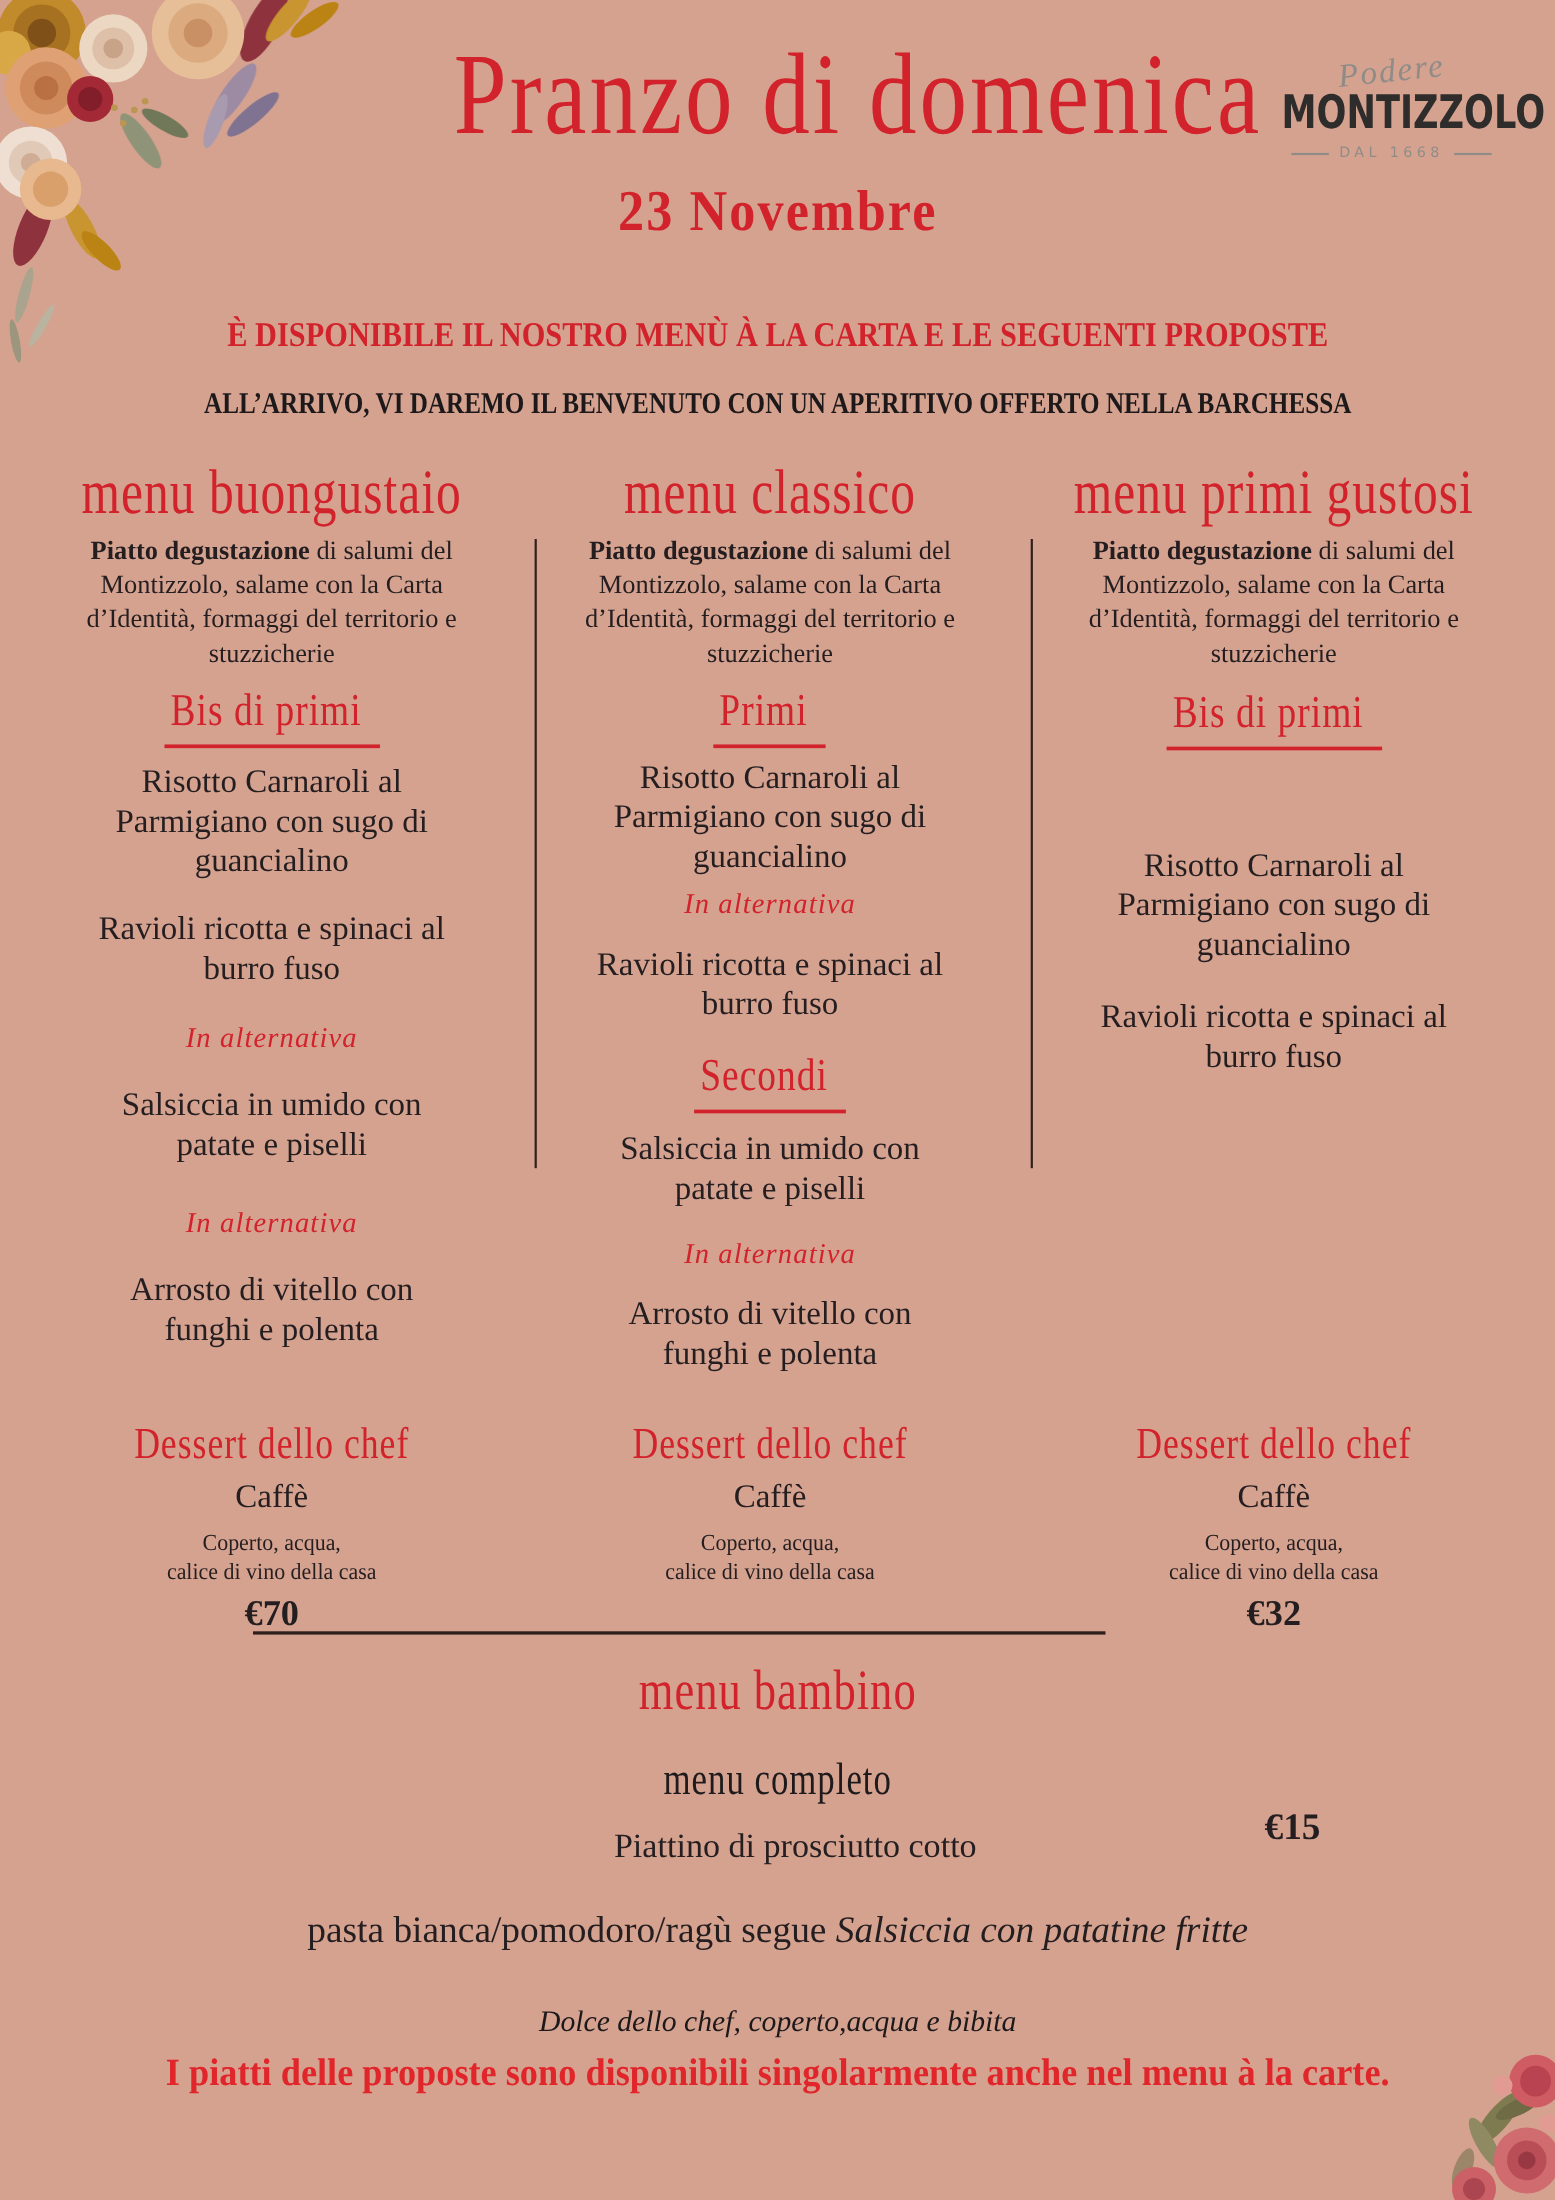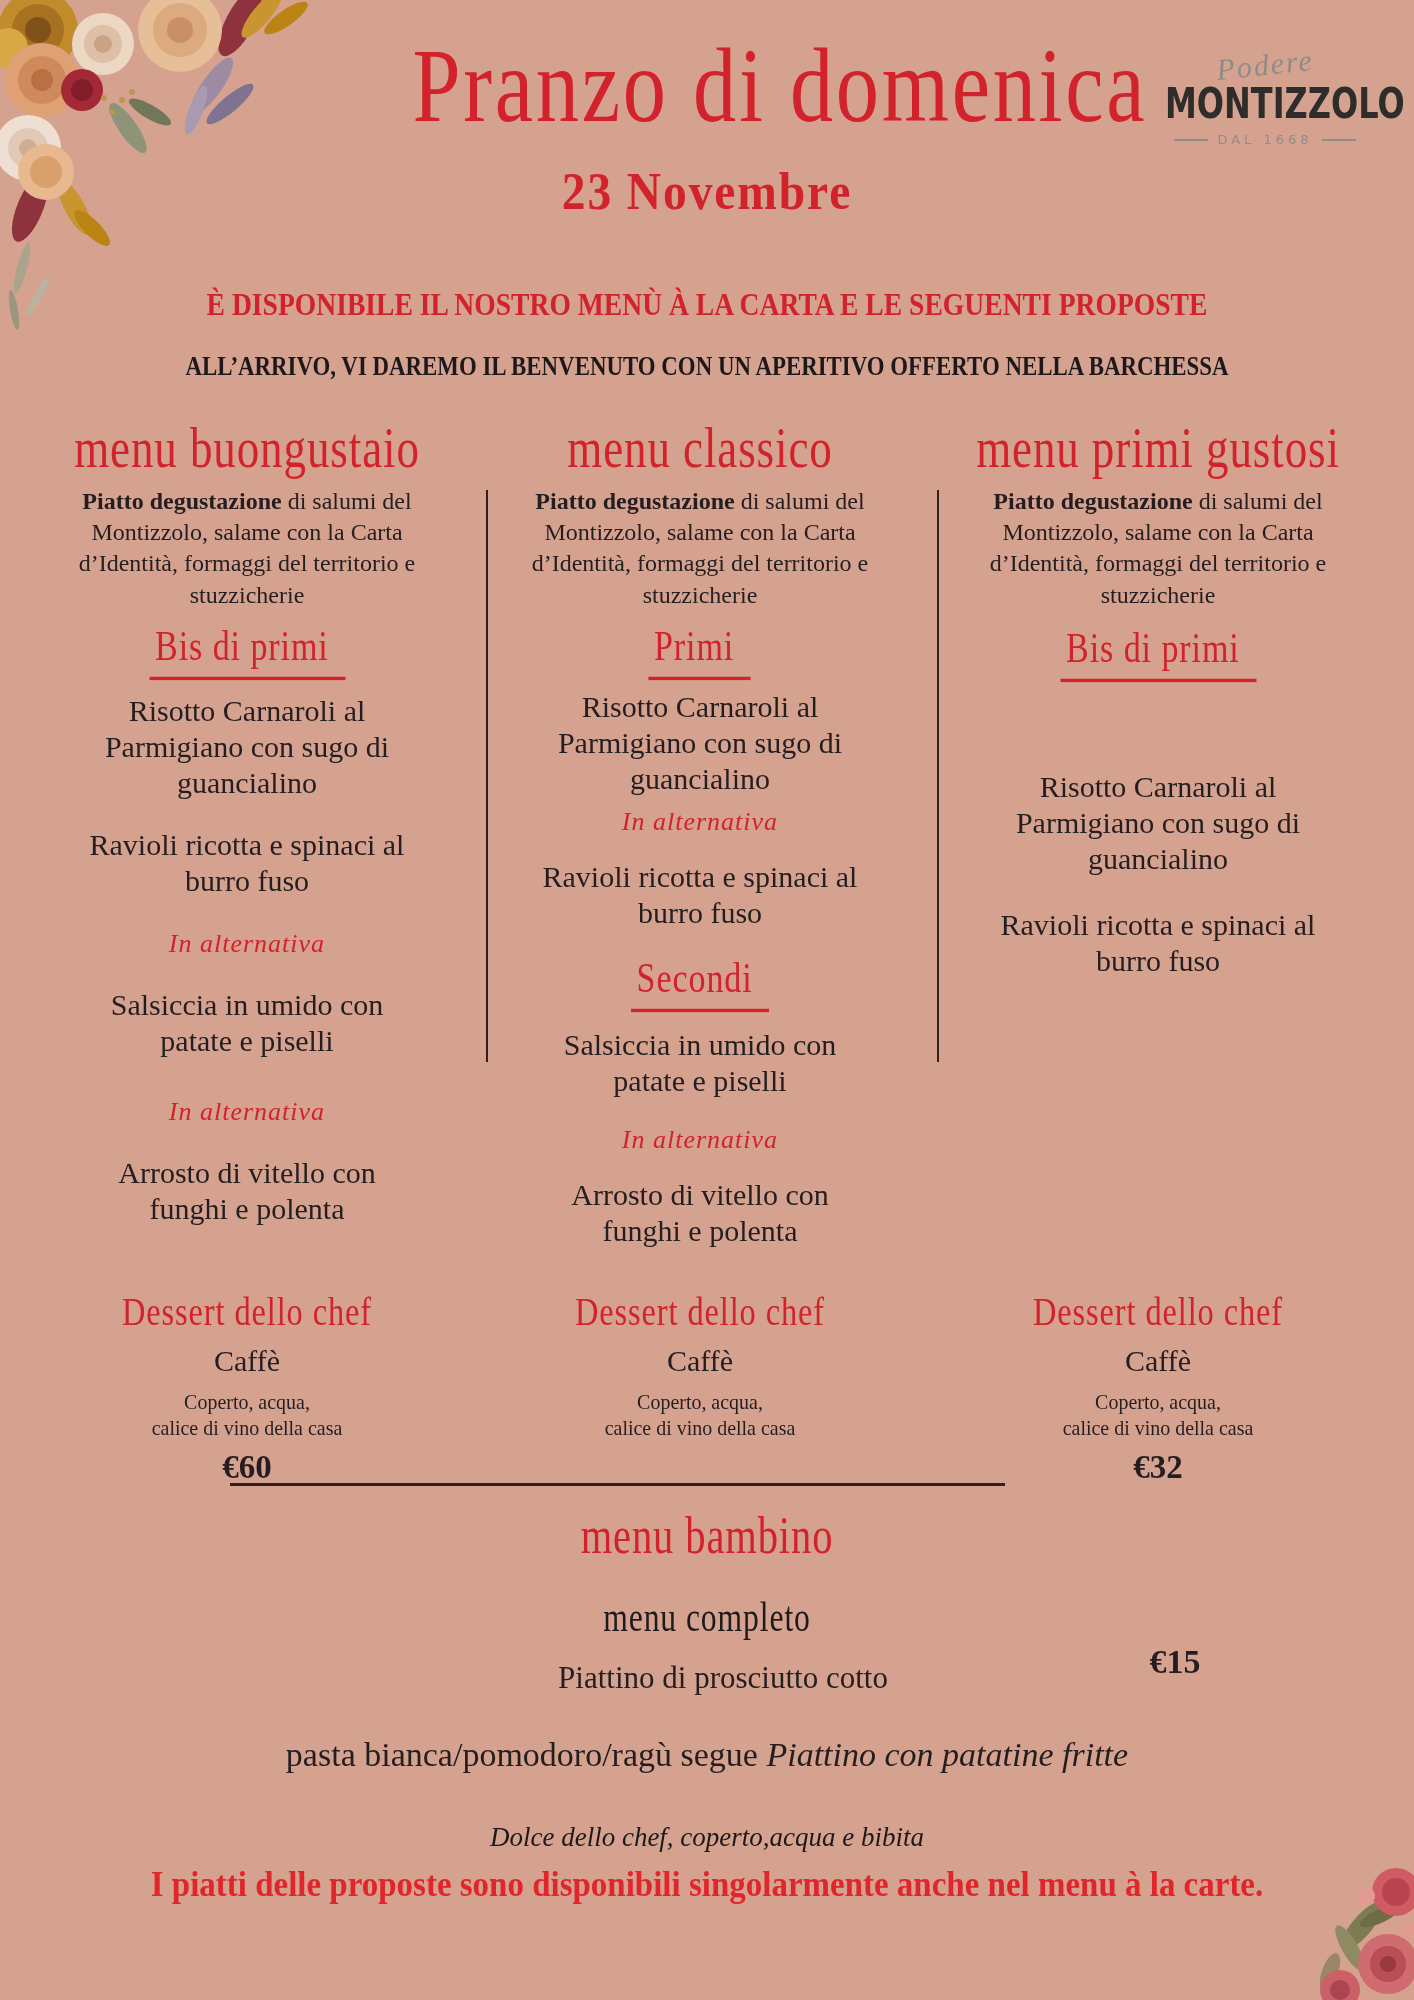--- a/index.html
+++ b/index.html
@@ -204,21 +204,21 @@
     <div class="dish" style="margin-top:30px;max-width:372px;">Ravioli ricotta e spinaci al burro fuso</div>
   </div>
 
   <div class="abs dessert col1">
     <div class="dessert-title">Dessert dello chef</div>
     <div class="dessert-item">Caffè</div>
     <div class="includes">
       <div>Coperto, acqua,</div>
       <div>calice di vino della casa</div>
     </div>
-    <div class="price">€60</div>
+    <div class="price">€70</div>
   </div>
 
   <div class="abs dessert col2">
     <div class="dessert-title">Dessert dello chef</div>
     <div class="dessert-item">Caffè</div>
     <div class="includes">
       <div>Coperto, acqua,</div>
       <div>calice di vino della casa</div>
     </div>
   </div>
@@ -233,19 +233,19 @@
     <div class="price">€32</div>
   </div>
 
   <div class="abs hline"></div>
 
   <div class="abs center kids-title">menu bambino</div>
   <div class="abs center kids-sub">menu completo</div>
   <div class="abs center kids-dish1">Piattino di prosciutto cotto</div>
   <div class="abs kids-price">€15</div>
   <div class="abs center kids-dish2">
-    <span>pasta bianca/pomodoro/ragù segue </span><span class="it">Piattino con patatine fritte</span>
+    <span>pasta bianca/pomodoro/ragù segue </span><span class="it">Salsiccia con patatine fritte</span>
   </div>
   <div class="abs center kids-dish3">Dolce dello chef, coperto,acqua e bibita</div>
 
   <div class="abs center footer-note">I piatti delle proposte sono disponibili singolarmente anche nel menu à la carte.</div>
 
 </div>
 
 </body></html>

